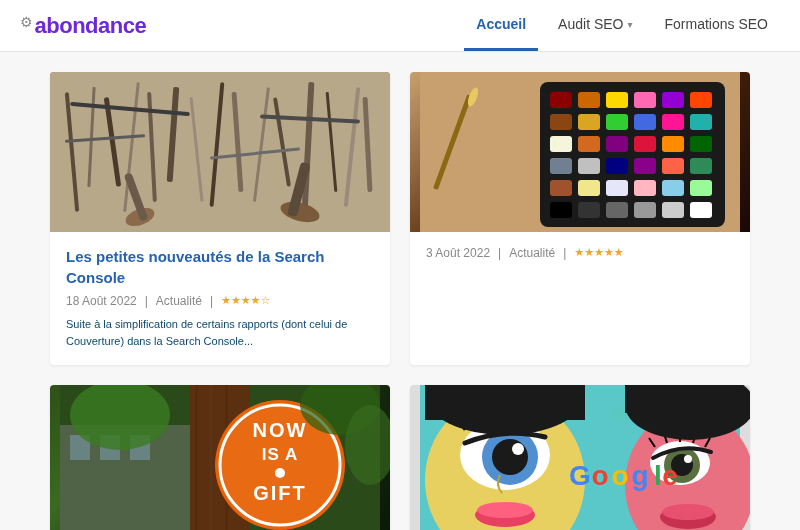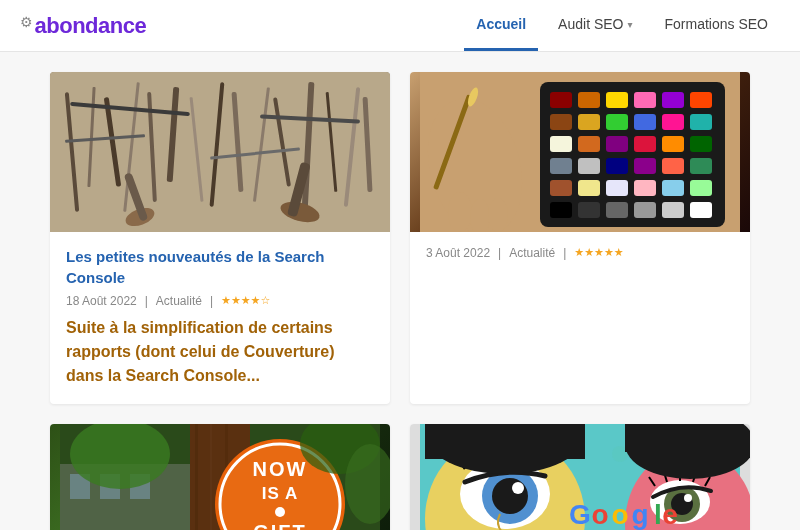--- a/index.html
+++ b/index.html
@@ -135,24 +135,23 @@
       margin-bottom: 8px;
       display: flex;
       align-items: flex-start;
       gap: 8px;
     }
     .stars {
       color: #f5a623;
       font-size: 11px;
     }
     .card-excerpt {
-      font-size: 16px;
-      color: #a16207;
+      font-size: 11px;
+      color: #0c4a6e;
       line-height: 1.5;
-      font-weight: bold;
     }
 
     
     .tools-container {
       width: 100%;
       height: 100%;
       background: #b8a88a;
       position: relative;
       overflow: hidden;
     }

